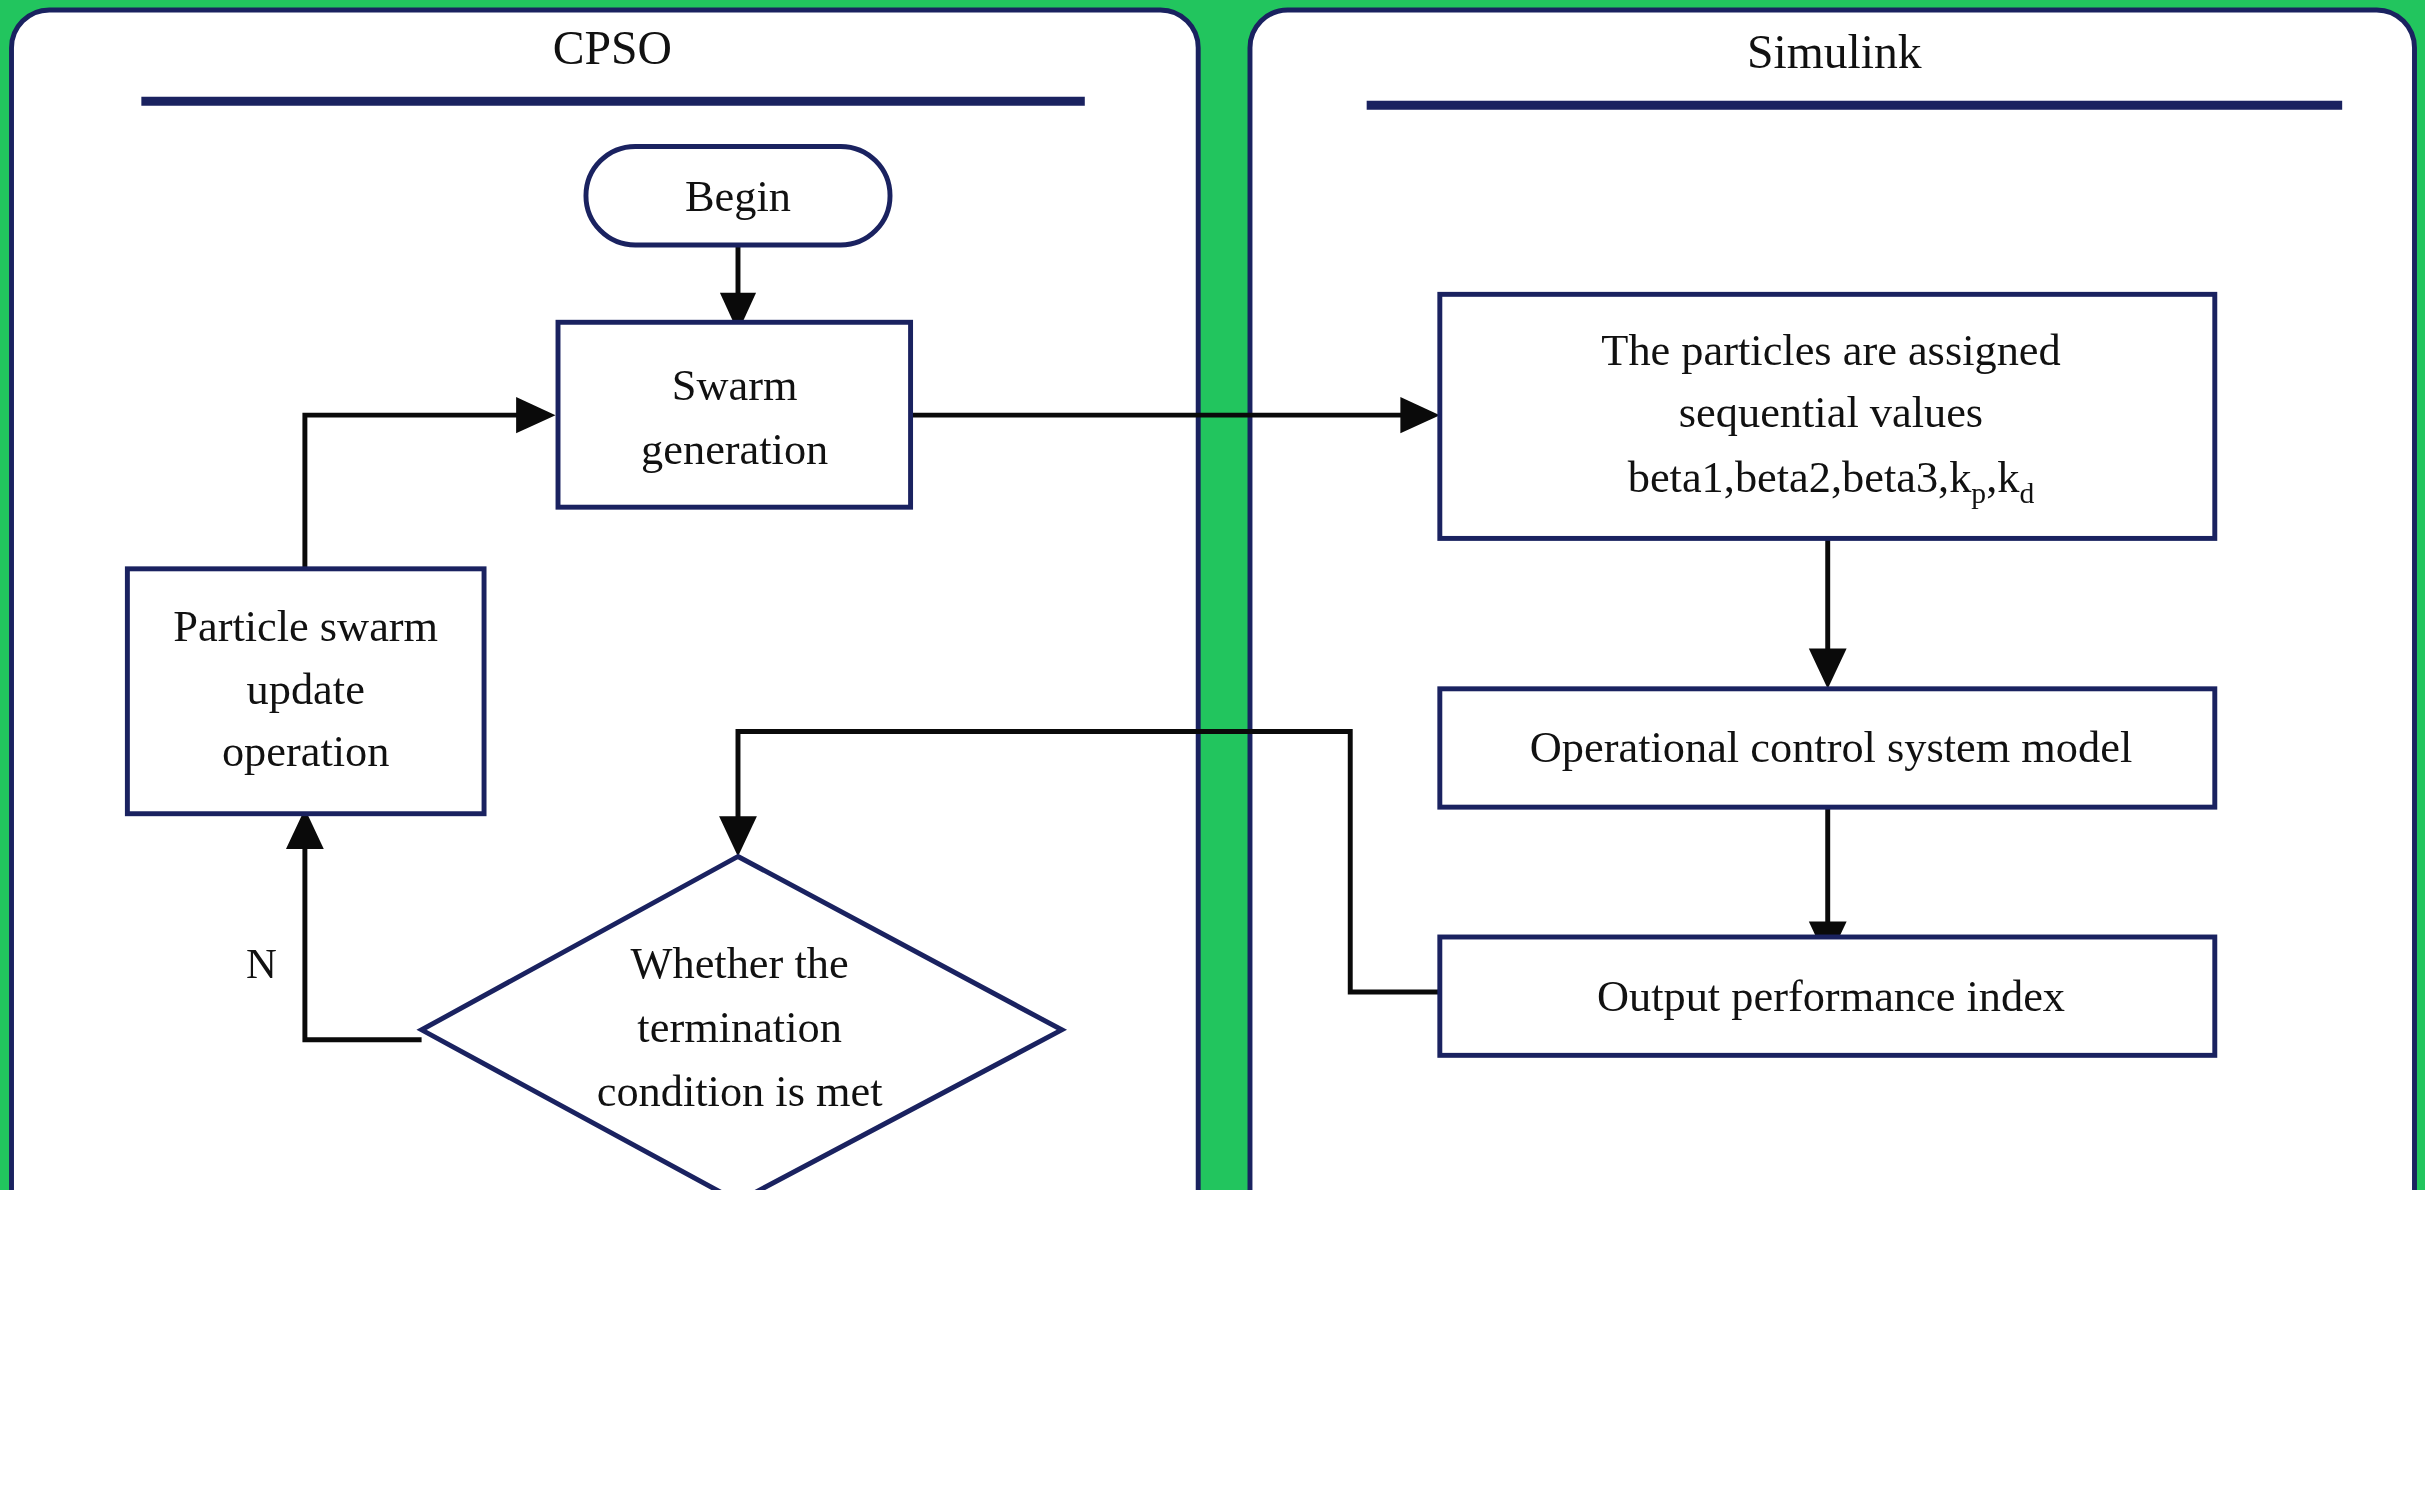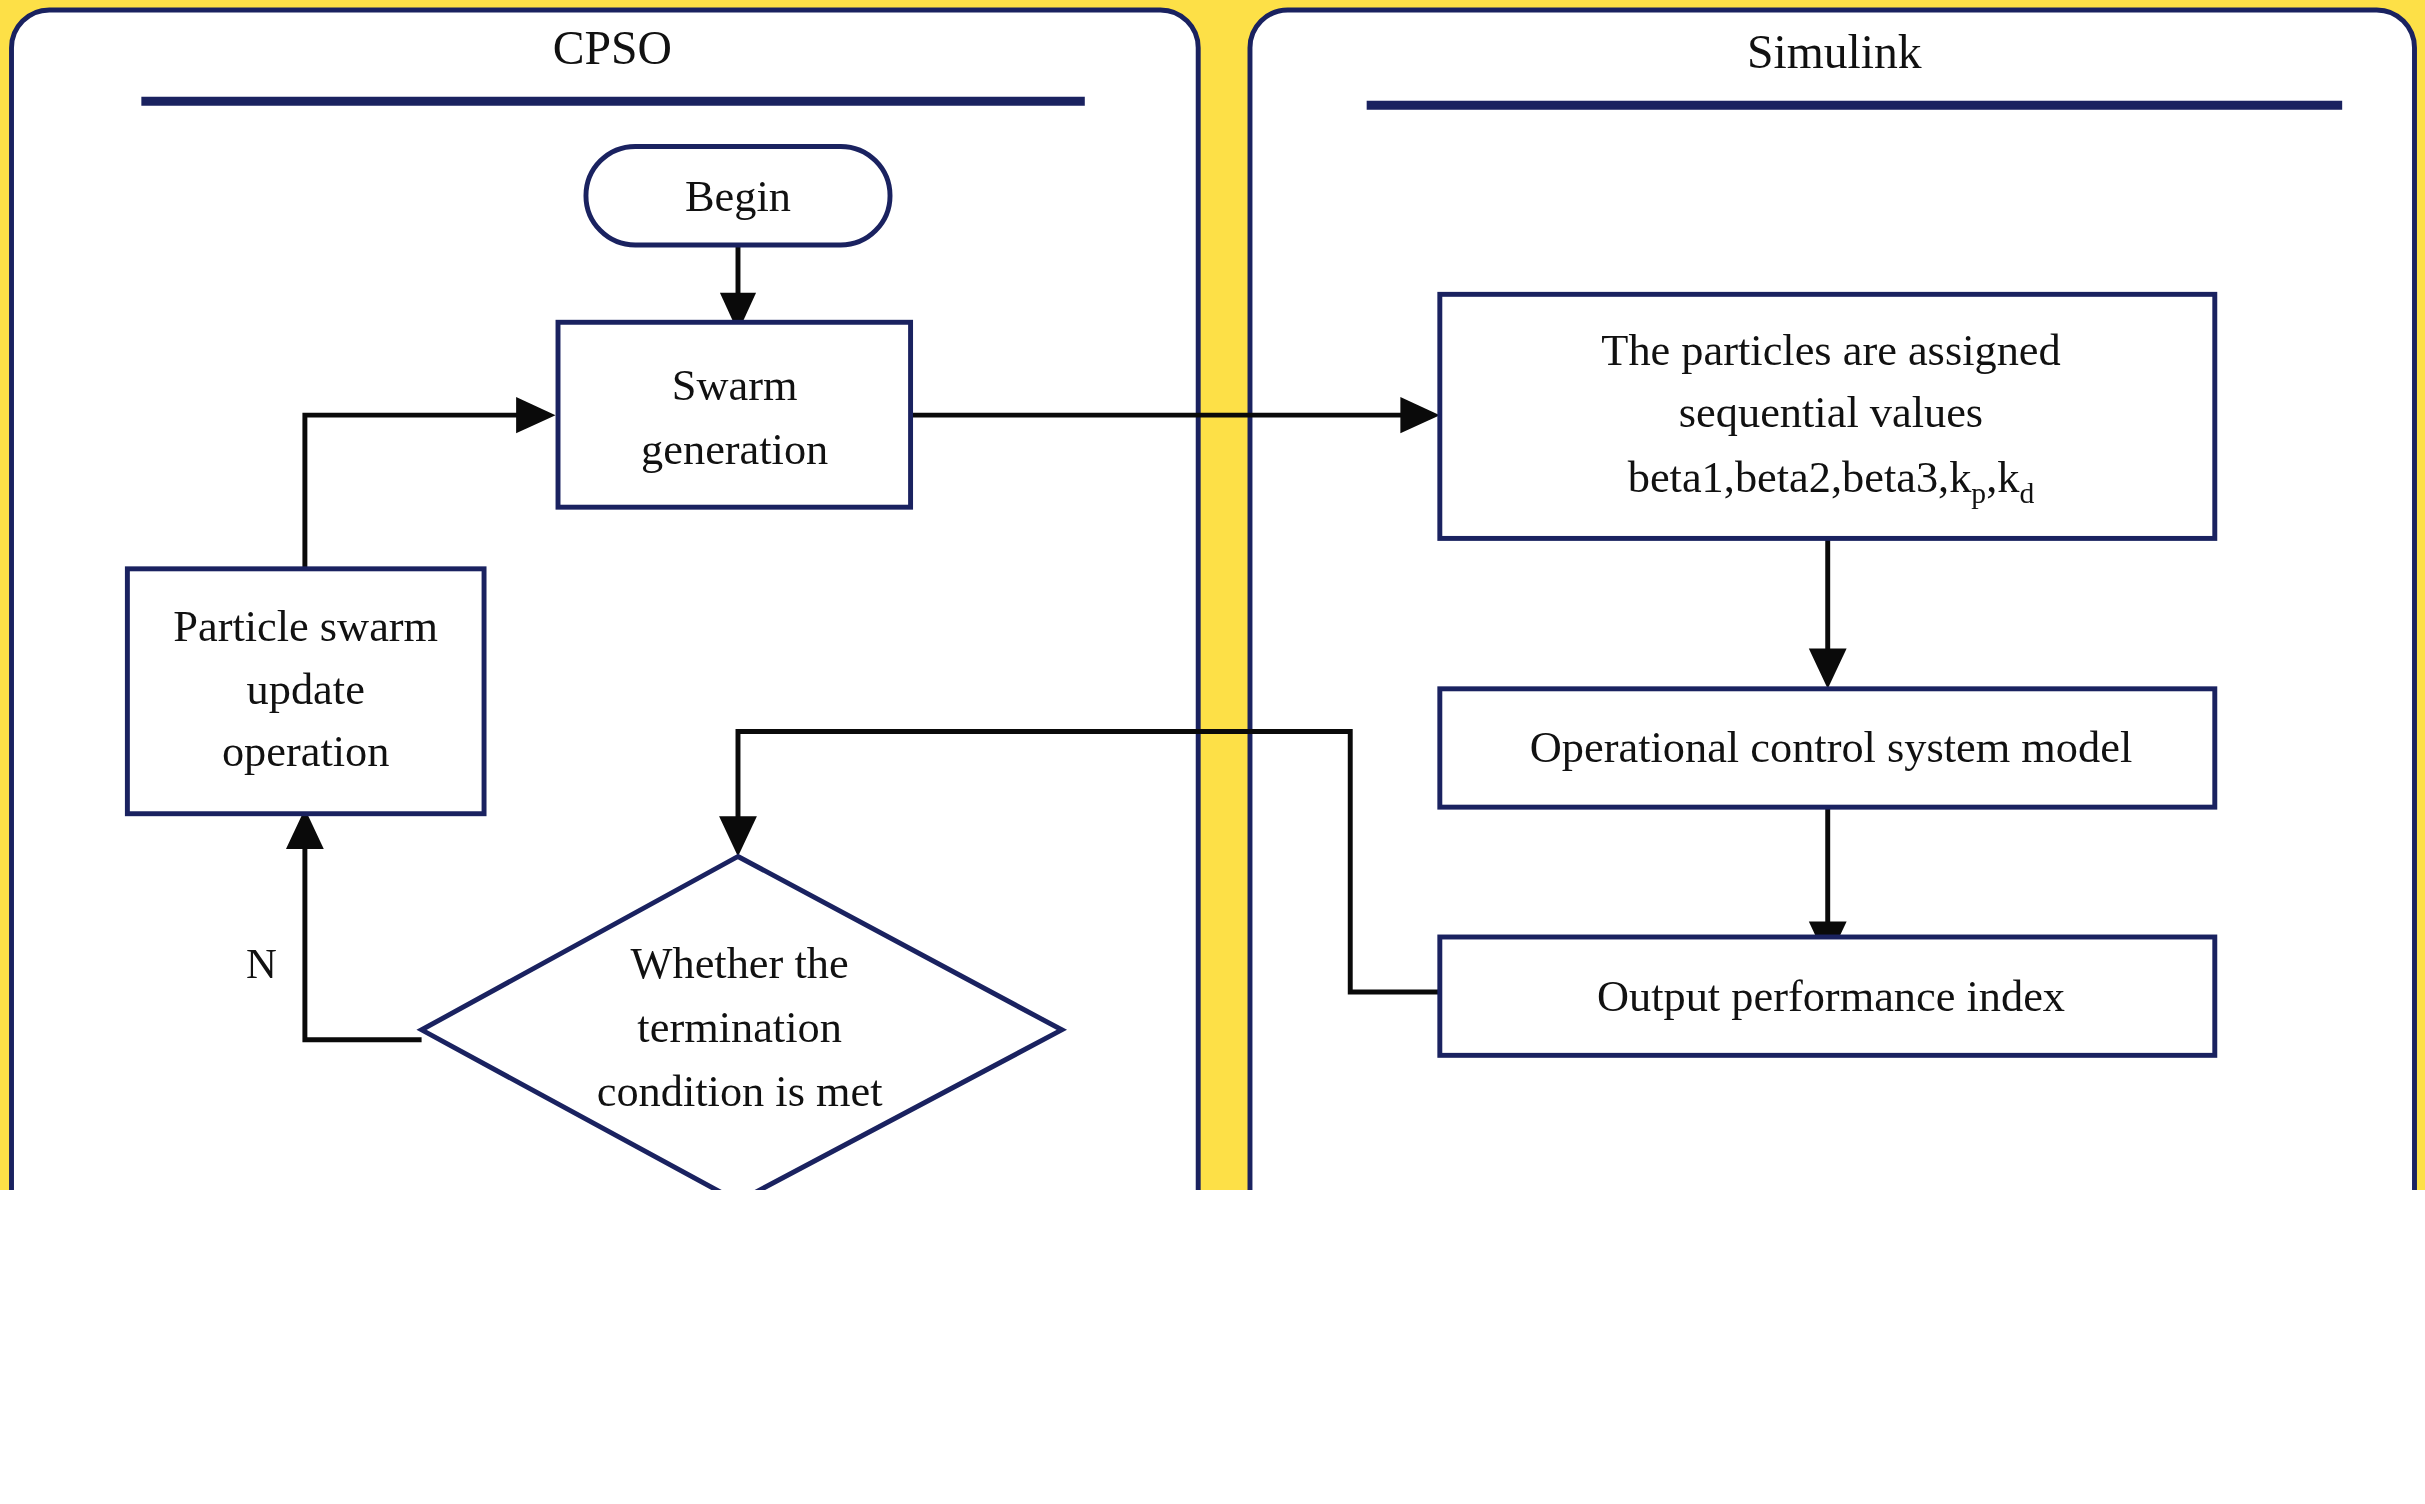--- a/index.html
+++ b/index.html
@@ -8,21 +8,21 @@
     padding: 0;
     background: #ffffff;
   }
   body {
     font-family: "Liberation Serif", "DejaVu Serif", serif;
   }
   #stage {
     position: relative;
     width: 2426px;
     height: 1190px;
-    background: #fde047;
+    background: #22c55e;
     overflow: hidden;
   }
   svg.diagram {
     position: absolute;
     inset: 0;
     width: 2426px;
     height: 1505px;
   }
   
   .panel {

